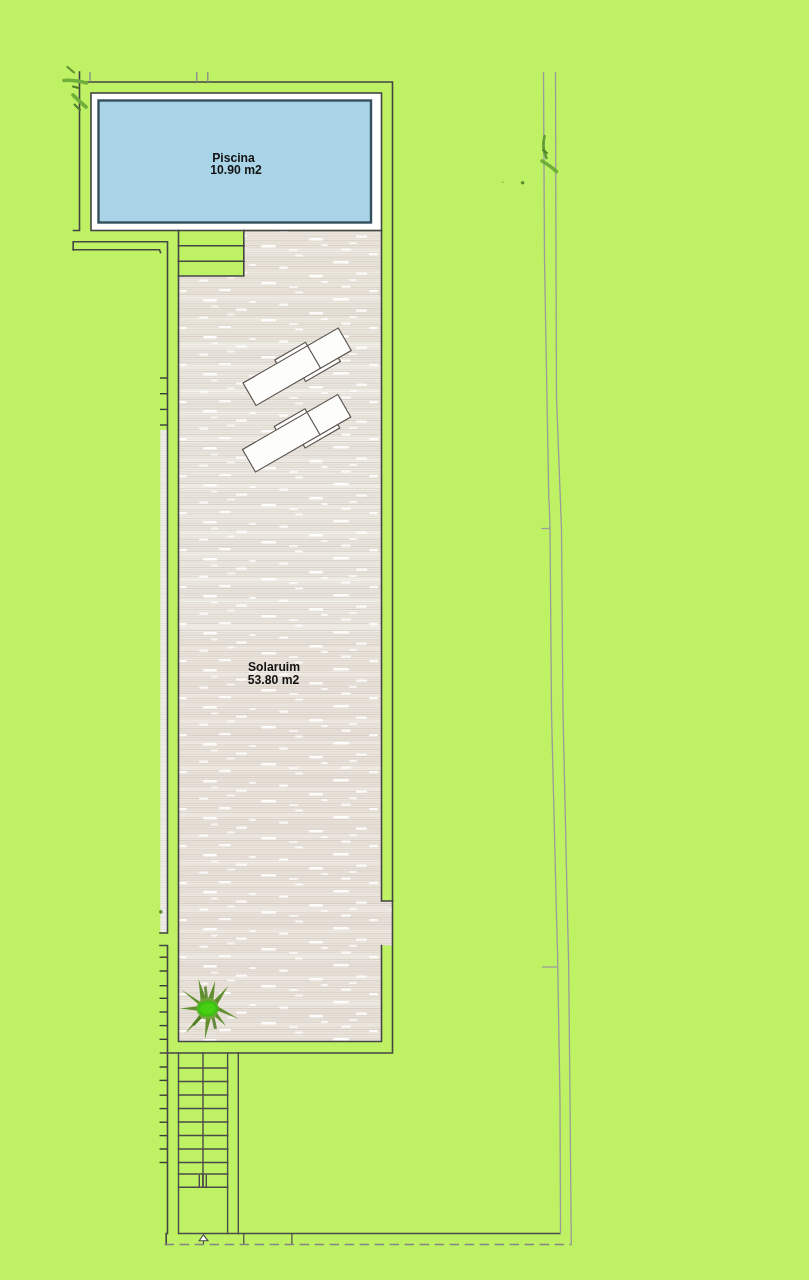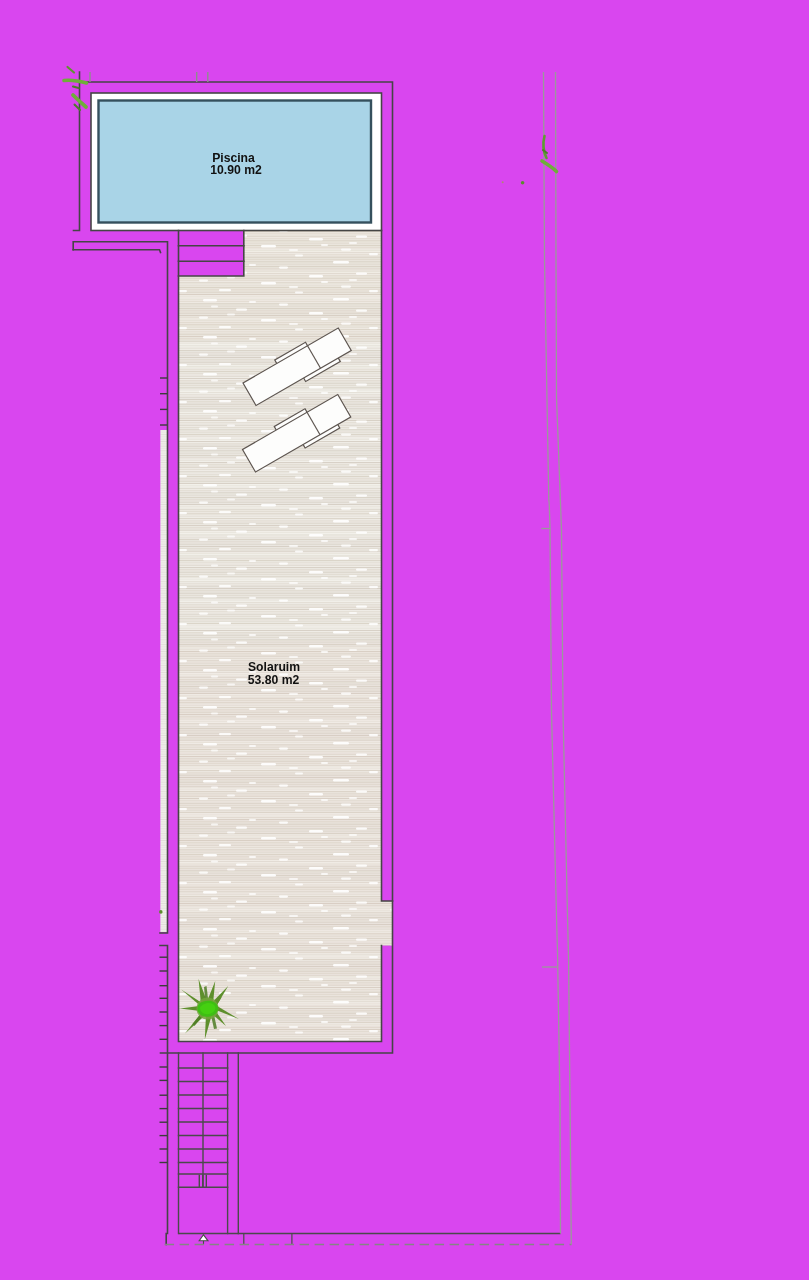--- a/index.html
+++ b/index.html
@@ -1,16 +1,16 @@
 <!DOCTYPE html>
 <html><head>
 <meta charset="utf-8">
 <style>
 html,body{margin:0;padding:0;background:#ffffff;}
-#page{position:relative;width:809px;height:1280px;background:#d946ef;overflow:hidden;
+#page{position:relative;width:809px;height:1280px;background:#bef264;overflow:hidden;
 font-family:"Liberation Sans", sans-serif;}
 svg{position:absolute;left:0;top:0;}
 </style>
 </head>
 <body>
 <div id="page">
 <svg width="809" height="1280" viewBox="0 0 809 1280">
 <defs>
 <pattern id="stripes" width="223" height="21" patternUnits="userSpaceOnUse">
   <rect width="223" height="21" fill="#efece6"></rect>

